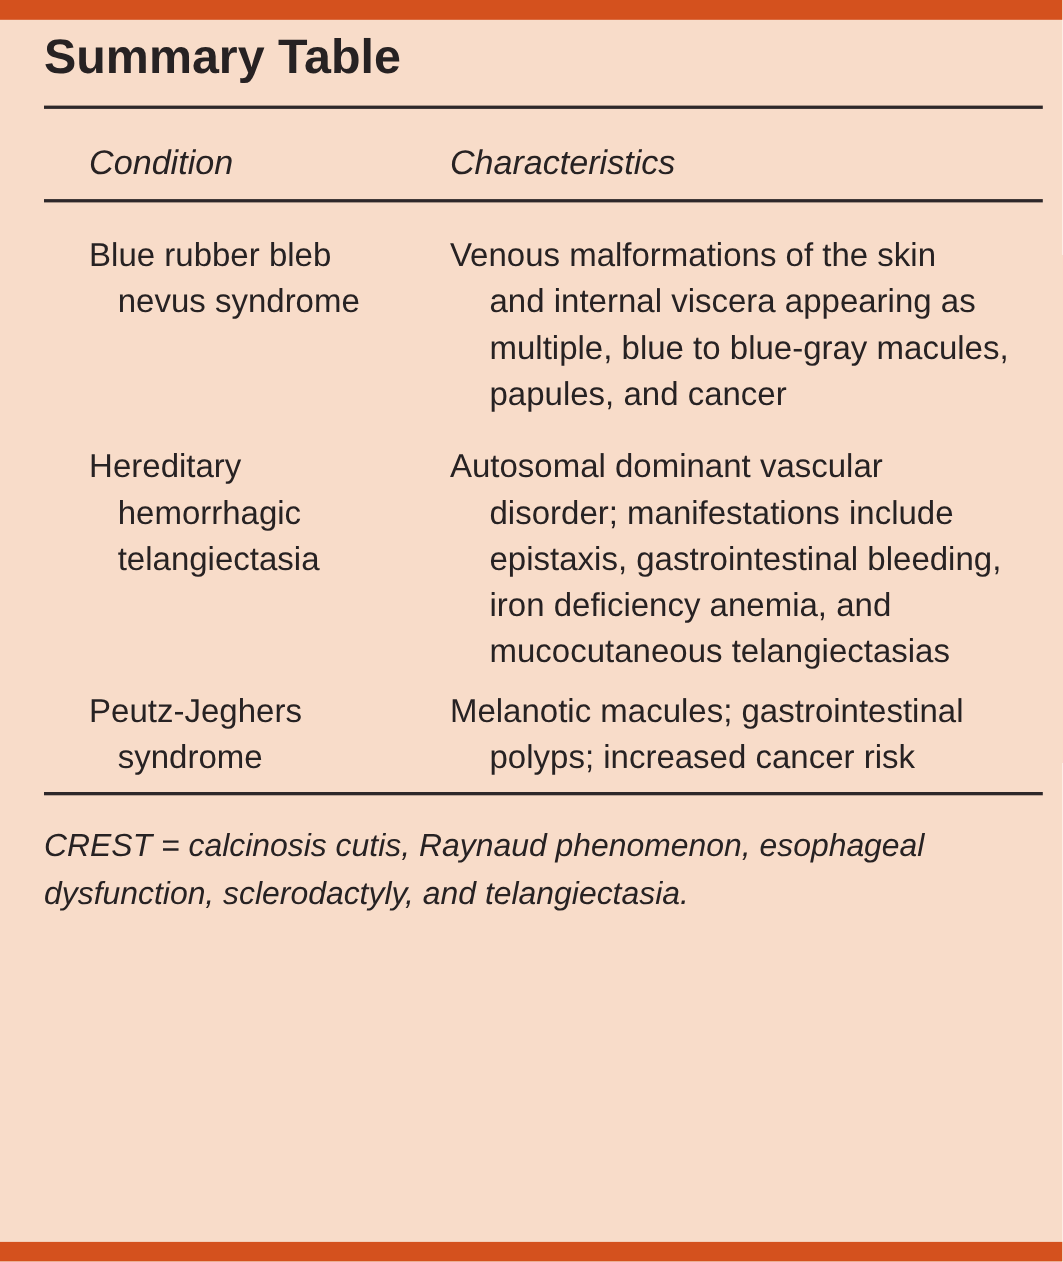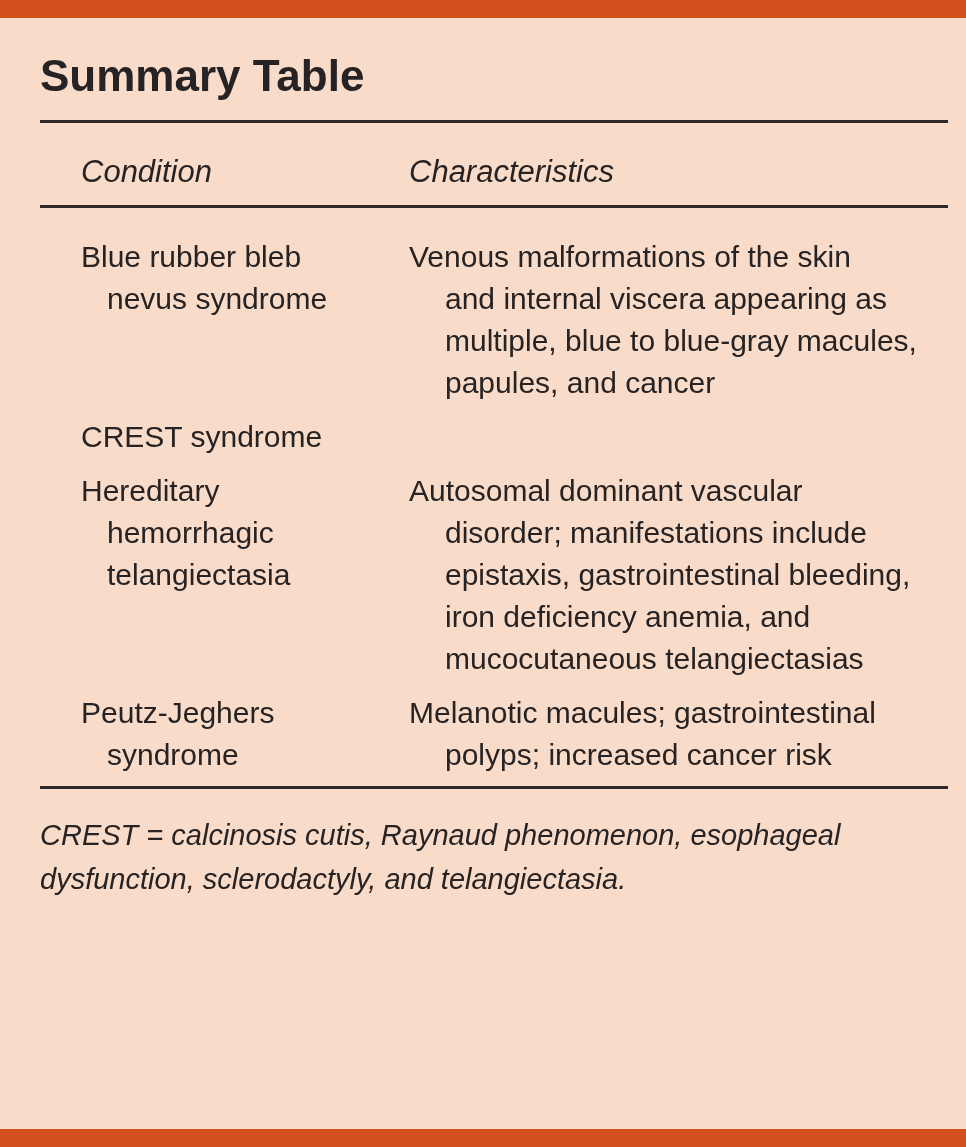--- a/index.html
+++ b/index.html
@@ -23,21 +23,21 @@
     position: absolute;
     left: 0;
     width: 100%;
     height: 18px;
     background: var(--accent);
   }
   .accent-bar.top { top: 0; }
   .accent-bar.bottom { bottom: 0; }
 
   .content {
-    padding: 54px 18px 0 40px;
+    padding: 30px 18px 0 40px;
   }
   .title {
     margin: 0;
     font-size: 44px;
     line-height: 44px;
     font-weight: 700;
     letter-spacing: 0px;
   }
   .rule {
     border: none;
@@ -110,21 +110,20 @@
   <div class="grid-row table-row">
     <div class="cell cell-condition">Blue rubber bleb
 nevus syndrome</div>
     <div class="cell cell-characteristics">Venous malformations of the skin
 and internal viscera appearing as
 multiple, blue to blue-gray macules,
 papules, and cancer</div>
   </div>
 
   <div class="grid-row table-row">
-    <div class="cell cell-condition">CREST syndrome</div>
   </div>
 
   <div class="grid-row table-row">
     <div class="cell cell-condition">Hereditary
 hemorrhagic
 telangiectasia</div>
     <div class="cell cell-characteristics">Autosomal dominant vascular
 disorder; manifestations include
 epistaxis, gastrointestinal bleeding,
 iron deficiency anemia, and

